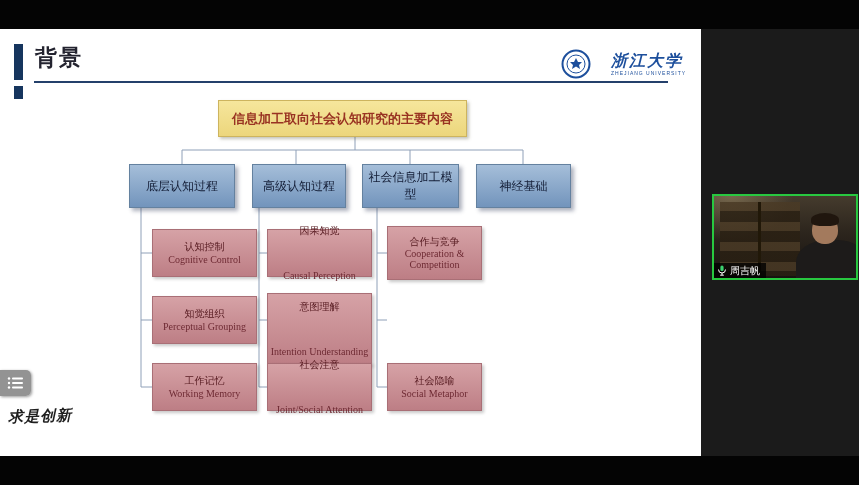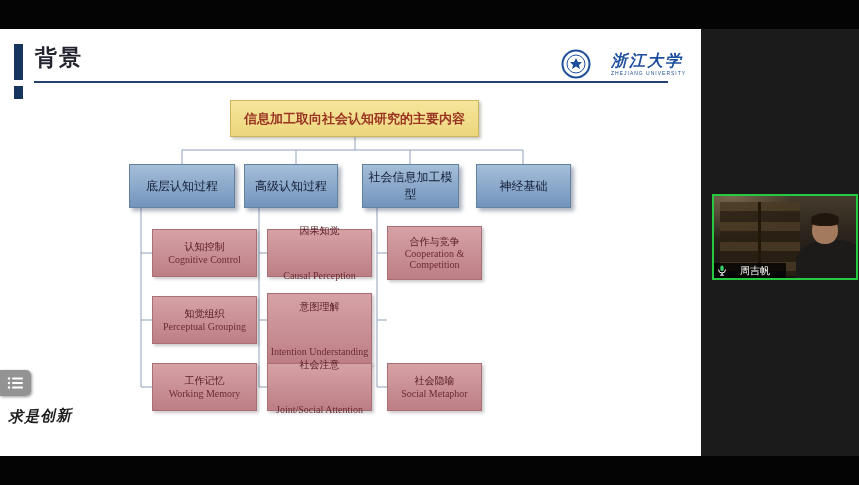--- a/index.html
+++ b/index.html
@@ -20,28 +20,28 @@
 
   .logo { position:absolute; left:561px; top:20px; display:flex; align-items:center; gap:20px; }
   .logo-emblem { width:30px; height:30px; }
   .logo-text { display:flex; flex-direction:column; line-height:1; }
   .logo-cn { font-family:"Liberation Serif", serif; font-style:italic; font-weight:bold; font-size:16px; color:#1d4f9c; letter-spacing:2px; }
   .logo-en { font-size:5px; color:#1d4f9c; letter-spacing:1px; margin-top:2px; }
 
   .connectors { position:absolute; left:0; top:0; width:701px; height:427px; }
 
   .node { position:absolute; display:flex; flex-direction:column; align-items:center; justify-content:center; text-align:center; }
-  .root-node { left:230px; top:71px; width:249px; height:37px;
+  .root-node { left:218px; top:71px; width:249px; height:37px;
     background:linear-gradient(180deg,#f6e69c,#ecd67c); border:1px solid #cdb45e;
     color:#993322; font-weight:bold; font-size:13px; box-shadow:2px 2px 3px rgba(90,90,60,.35);align-items:center; }
   .branch-node { top:135px; height:44px;
     background:linear-gradient(180deg,#a5bed9,#7294bc); border:1px solid #64819f;
     color:#131d36; font-size:12px; box-shadow:3px 3px 4px rgba(50,60,90,.4); }
   .branch-0 { left:129px; width:106px; }
-  .branch-1 { left:244px; width:94px; }
+  .branch-1 { left:252px; width:94px; }
   .branch-2 { left:362px; width:97px; }
   .branch-3 { left:476px; width:95px; }
 
   .leaf-node { background:linear-gradient(180deg,#d6a2a6,#bd7e85); border:1px solid #a96f76;
     box-shadow:2px 2px 3px rgba(0,0,0,.22); padding:2px; }
   .leaf-cn { font-size:10px; color:#55191f; line-height:1.15; }
   .leaf-en { font-family:"Liberation Serif", serif; font-size:10px; color:#6e2a33; line-height:1.05; margin-top:2px; }
   .col-0 { left:152px; width:105px; }
   .col-1 { left:267px; width:105px;gap:32px; }
   .col-2 { left:387px; width:95px; }
@@ -68,22 +68,22 @@
     background:radial-gradient(ellipse at 30% 20%, rgba(215,190,140,.35), rgba(0,0,0,0) 70%); }
   .bookshelf { position:absolute; left:6px; top:6px; width:80px; height:74px;
     background:repeating-linear-gradient(180deg,#4a3a25 0 9px,#2a2013 9px 20px); opacity:.85; }
   .bookshelf-divider { position:absolute; left:44px; top:6px; width:3px; height:74px; background:#211808; }
   .person-body { position:absolute; left:82px; top:44px; width:70px; height:50px;
     background:#1d1b1a; border-radius:45% 40% 0 0; }
   .person-head { position:absolute; left:98px; top:20px; width:26px; height:28px;
     background:#a37a5d; border-radius:50% 50% 46% 46%; }
   .person-hair { position:absolute; left:97px; top:17px; width:28px; height:13px;
     background:#20160e; border-radius:50% 50% 30% 30%; }
-  .name-tag { position:absolute; left:0; bottom:0; display:flex; align-items:center; gap:13px;
-    background:rgba(0,0,0,.78); padding:2px 16px 2px 3px; }
+  .name-tag { position:absolute; left:0; bottom:0; display:flex; align-items:center; gap:3px;
+    background:rgba(0,0,0,.78); padding:2px 6px 2px 3px; }
   .name-tag span { font-size:10px; color:#ffffff; line-height:1; }
 </style>
 </head>
 <body>
 
 <div class="screen">
 
   <div class="top-bar"></div>
 
   <div class="slide">

